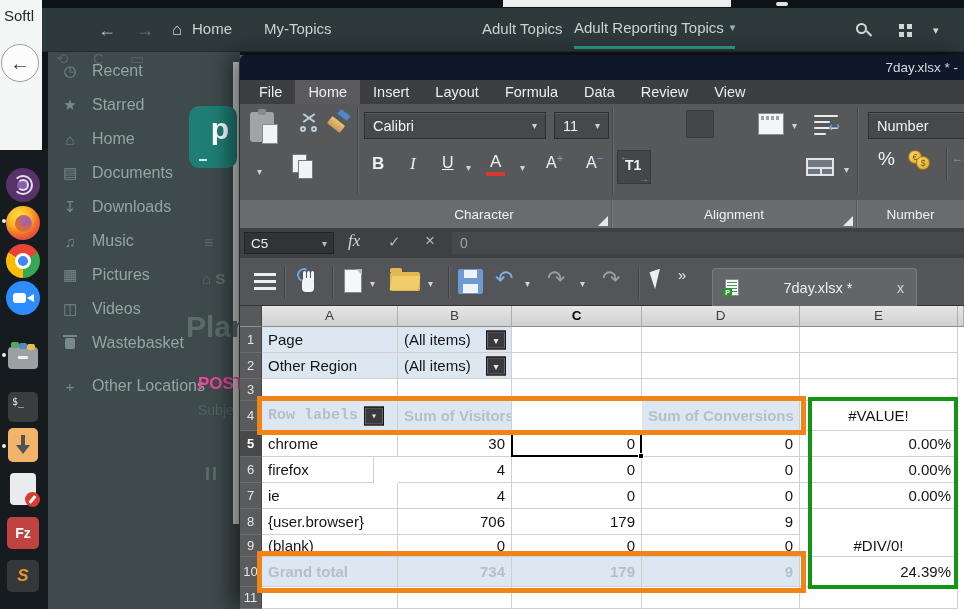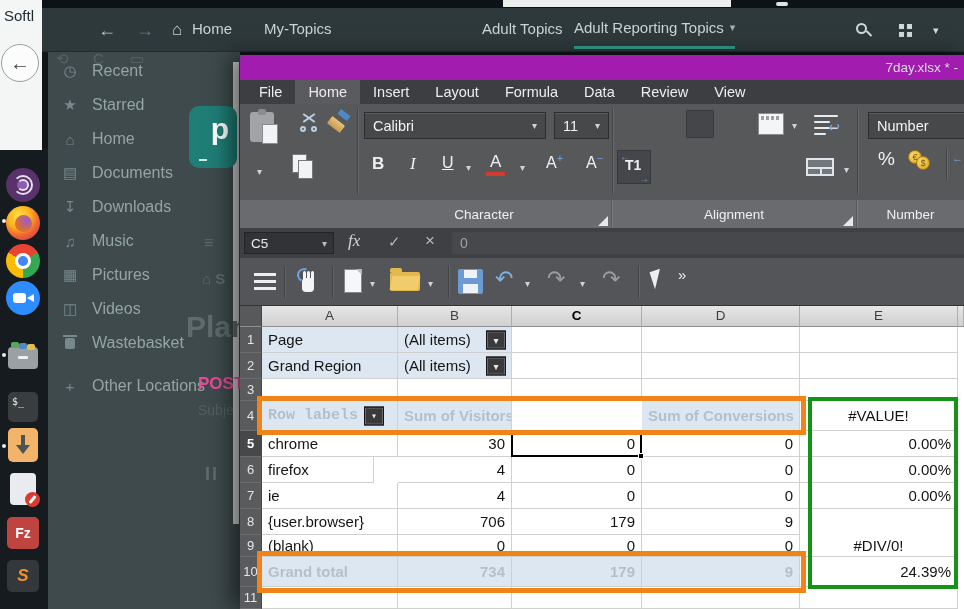--- a/index.html
+++ b/index.html
@@ -90,21 +90,21 @@
   #ghost-layer{position:absolute;left:180px;top:52px;width:60px;height:557px;z-index:3;overflow:hidden;}
   #ghost-strip{position:absolute;left:53px;top:10px;width:6px;height:462px;background:#e9ebea;opacity:.85;}
   #ghost-card{position:absolute;left:9px;top:54px;width:48px;height:62px;background:#1f7e76;border-radius:10px;
     color:#fff;font-weight:bold;font-size:30px;text-align:right;padding:6px 8px 0 0;}
   #ghost-card i{position:absolute;left:10px;bottom:7px;width:8px;height:2px;background:#cfe8e5;}
   .ghostxt{position:absolute;color:#5f6c6c;white-space:nowrap;}
 
   
   #window{position:absolute;left:240px;top:55px;width:724px;height:554px;z-index:10;
     box-shadow:-10px 0 20px rgba(0,0,0,0.5);background:#57585a;}
-  #titlebar{position:absolute;left:0;top:0;width:724px;height:25px;background:#a21caf;border-radius:5px 0 0 0;
+  #titlebar{position:absolute;left:0;top:0;width:724px;height:25px;background:#0f172a;border-radius:5px 0 0 0;
     color:#d6dcdd;font-size:13.5px;display:flex;align-items:center;justify-content:flex-end;padding-right:6px;}
   #menubar{position:absolute;left:0;top:25px;width:724px;height:24px;background:#3d3e41;display:flex;
     align-items:stretch;padding-left:6px;}
   .menu-item{display:flex;align-items:center;padding:0 13px;color:#ededee;font-size:14.5px;}
   .menu-item.active{background:#5a5a5f;}
 
   
   #ribbon{position:absolute;left:0;top:49px;width:724px;height:96px;background:#57585a;overflow:hidden;}
   .rb-sep{position:absolute;top:4px;width:1px;height:86px;background:#45464a;box-shadow:1px 0 0 #67686b;}
   .combo{position:absolute;height:27px;background:#47484a;border:1px solid #2d2d30;box-shadow:inset 0 1px 0 #5b5c5f;
@@ -539,38 +539,46 @@
           <b></b>
         </div>
       <span class="qarrow" style="left:255px;color:#7fb2e5">↶</span>
       <span class="qcaret" style="left:285px">▾</span>
       <span class="qarrow" style="left:307px;color:#9b9ea1">↷</span>
       <span class="qcaret" style="left:340px">▾</span>
       <span class="qarrow" style="left:362px;color:#9b9ea1">↷</span>
       <div class="qsep" style="left:398px"></div>
       <div class="pointer"></div>
       <span id="q-chev">»</span>
+      <div id="doctab">
+        <span class="sheeticon">
+            <i></i>
+            <b>P</b>
+          </span>
+        <span class="lbl">7day.xlsx *</span>
+        <span class="close">x</span>
+      </div>
     </div>
 
     <div id="sheet">
         <div class="corner"></div>
         <div class="colhead" style="left: 22px; width: 136px;">A</div>
         <div class="colhead" style="left: 158px; width: 114px;">B</div>
         <div class="colhead activecol" style="left: 272px; width: 130px;">C</div>
         <div class="colhead" style="left: 402px; width: 158px;">D</div>
         <div class="colhead" style="left: 560px; width: 158px;">E</div>
         <div class="colhead" style="left: 718px; width: 6px;"></div>
         <div class="gut" style="top: 21px; height: 26px; line-height: 25px;">1</div>
         <div class="cell blue" style="left: 22px; top: 21px; width: 136px; height: 26px; line-height: 25px;"><span>Page</span></div>
         <div class="cell blue" style="left: 158px; top: 21px; width: 114px; height: 26px; line-height: 25px;"><span>(All items)</span><span class="dd" style="right: 5px;">▾</span></div>
         <div class="cell" style="left: 272px; top: 21px; width: 130px; height: 26px; line-height: 25px;"></div>
         <div class="cell" style="left: 402px; top: 21px; width: 158px; height: 26px; line-height: 25px;"></div>
         <div class="cell" style="left: 560px; top: 21px; width: 158px; height: 26px; line-height: 25px;"></div>
         <div class="gut" style="top: 47px; height: 26px; line-height: 25px;">2</div>
-        <div class="cell blue" style="left: 22px; top: 47px; width: 136px; height: 26px; line-height: 25px;"><span>Grand Region</span></div>
+        <div class="cell blue" style="left: 22px; top: 47px; width: 136px; height: 26px; line-height: 25px;"><span>Other Region</span></div>
         <div class="cell blue" style="left: 158px; top: 47px; width: 114px; height: 26px; line-height: 25px;"><span>(All items)</span><span class="dd" style="right: 5px;">▾</span></div>
         <div class="cell" style="left: 272px; top: 47px; width: 130px; height: 26px; line-height: 25px;"></div>
         <div class="cell" style="left: 402px; top: 47px; width: 158px; height: 26px; line-height: 25px;"></div>
         <div class="cell" style="left: 560px; top: 47px; width: 158px; height: 26px; line-height: 25px;"></div>
         <div class="gut" style="top: 73px; height: 22px; line-height: 21px;">3</div>
         <div class="cell" style="left: 22px; top: 73px; width: 136px; height: 22px; line-height: 21px;"></div>
         <div class="cell" style="left: 158px; top: 73px; width: 114px; height: 22px; line-height: 21px;"></div>
         <div class="cell" style="left: 272px; top: 73px; width: 130px; height: 22px; line-height: 21px;"></div>
         <div class="cell" style="left: 402px; top: 73px; width: 158px; height: 22px; line-height: 21px;"></div>
         <div class="cell" style="left: 560px; top: 73px; width: 158px; height: 22px; line-height: 21px;"></div>

